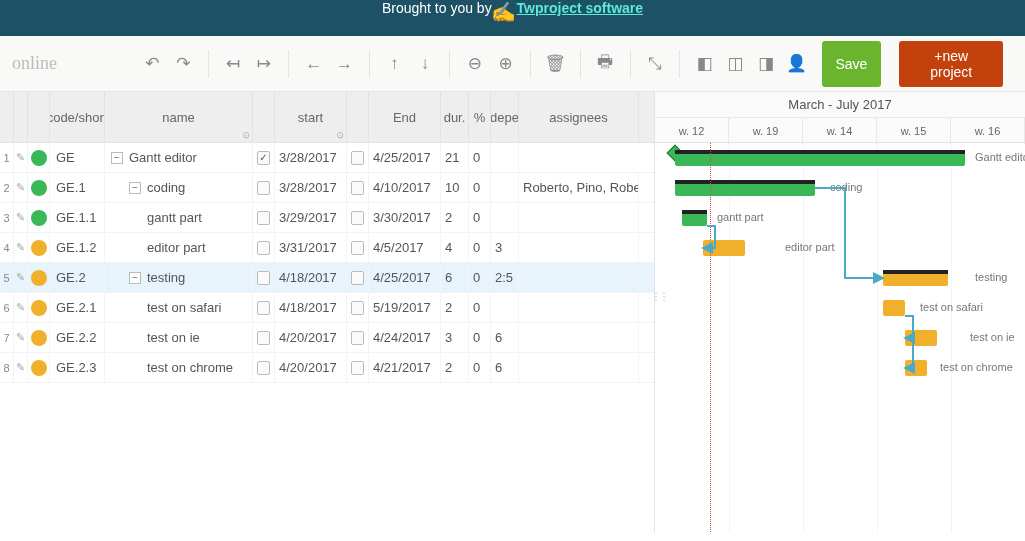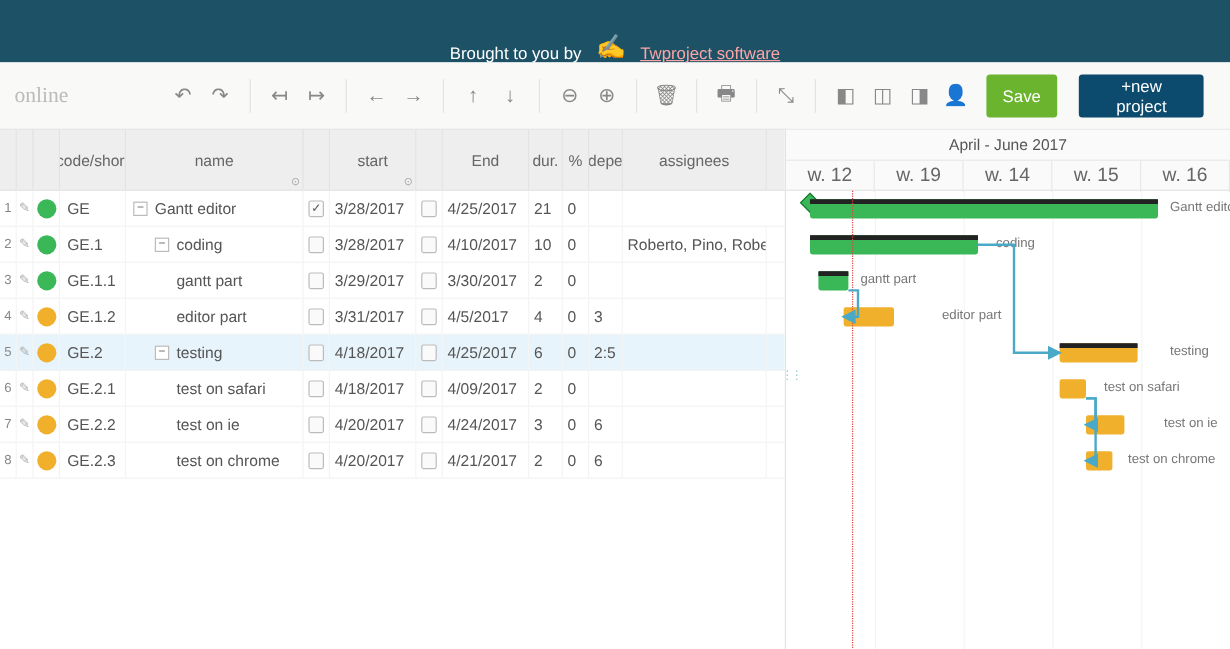--- a/index.html
+++ b/index.html
@@ -1,29 +1,29 @@
 <!DOCTYPE html>
 <html><head>
 <meta charset="utf-8">
 <style>
 *{box-sizing:border-box;margin:0;padding:0;font-family:Arial,Helvetica,sans-serif}
 body{width:1025px;height:541px;overflow:hidden;font-size:13px;color:#555}
-.banner{background:#1d5166;height:52px;display:flex;align-items:flex-end;justify-content:center;color:#fff;font-size:14px;gap:12px}
-.banner a{color:#fca5a5;font-weight:normal;text-decoration:underline}
+.banner{background:#1d5166;height:36px;display:flex;align-items:flex-start;justify-content:center;color:#fff;font-size:14px;gap:0}
+.banner a{color:#5eead4;font-weight:bold;text-decoration:underline}
 .scribble{font-size:20px}
 .toolbar{background:#f9f9f8;height:55px;display:flex;align-items:center;padding:0 10px;gap:6px}
 .logo{width:130px;display:flex;align-items:baseline}
 .logo-g{font-family:Georgia,serif;font-size:30px;font-weight:bold;color:#3aab57}
 .logo-on{font-family:Georgia,serif;font-size:18px;color:#bbb;margin-left:2px}
 .tbtn{width:26px;height:26px;display:inline-flex;align-items:center;justify-content:center;color:#888;cursor:pointer;font-size:17px}
 .sep{width:1px;height:28px;background:#e3e3e3;margin:0 6px}
 .spacer{flex:1}
-.btn{height:36px;padding:0 14px;border-radius:3px;font-size:14px;display:flex;align-items:center;cursor:pointer;border:none}
+.btn{height:46px;padding:0 14px;border-radius:3px;font-size:14px;display:flex;align-items:center;cursor:pointer;border:none}
 .btn-save{background:#6bb42e;color:#fff}
-.btn-new{background:#0c4a6e;color:#fff}
+.btn-new{background:#c2410c;color:#fff}
 .btn-collab{background:#5cb3d9;color:#fff}
 .layout{display:flex;height:441px}
 .grid{width:655px;border-right:1px solid #e3e3e3;position:relative;overflow:hidden}
 .ghead{display:flex;height:52px;background:#eee;border-top:1px solid #e3e3e3;border-bottom:1px solid #e3e3e3}
 .ghead .gc{display:flex;align-items:center;justify-content:center;border-right:1px solid #e3e3e3;color:#666;font-size:13px;position:relative;overflow:hidden;white-space:nowrap}
 .gc.num{width:14px;flex-shrink:0}
 .gc.pen{width:14px;flex-shrink:0}
 .gc.stat{width:22px;flex-shrink:0}
 .gc.code{width:55px;flex-shrink:0}
 .gc.name{width:148px;flex-shrink:0}
@@ -46,21 +46,21 @@
 .dot.y{background:#f0b02c}
 .grow .gc.code{padding-left:6px}
 .grow .gc.name{padding-left:6px}
 .collbox{display:inline-block;width:12px;height:12px;border:1px solid #bbb;background:#fff;text-align:center;line-height:10px;font-size:10px;margin-right:6px;color:#666}
 .chk{width:14px;height:14px;border:1px solid #bbb;border-radius:2px;background:#fafafa;display:inline-flex;align-items:center;justify-content:center;font-size:10px;color:#555}
 .muted{color:#bbb}
 .gantt{flex:1;position:relative;overflow:hidden;background:#fff}
 .timehead{height:52px;border-top:1px solid #e3e3e3;border-bottom:1px solid #e3e3e3;background:#fafafa}
 .timehead .top{height:26px;display:flex;align-items:center;justify-content:center;border-bottom:1px solid #e8e8e8;font-size:13px;color:#555;position:relative}
 .timehead .weeks{height:26px;display:flex}
-.wk{flex:1;border-right:1px solid #e8e8e8;display:flex;align-items:center;justify-content:center;font-size:16px;color:#666}
+.wk{flex:1;border-right:1px solid #e8e8e8;display:flex;align-items:center;justify-content:center;font-size:11px;color:#666}
 .ganttbody{position:relative;height:389px}
 .vline{position:absolute;top:0;bottom:0;border-left:1px dotted #d44;left:55px;z-index:3}
 .gbg .col{position:absolute;top:0;bottom:0;border-right:1px solid #f4f4f4}
 .bar{position:absolute;height:16px;border-radius:2px}
 .bar.green{background:#3ab757}
 .bar.green::before{content:"";position:absolute;left:0;top:0;height:4px;background:#222;width:100%}
 .bar.yellow{background:#f0b02c}
 .bar.yellow.prog::before{content:"";position:absolute;left:0;top:0;height:4px;background:#222;width:100%}
 .barlabel{position:absolute;font-size:11px;color:#777;white-space:nowrap}
 .diamond{position:absolute;width:12px;height:12px;background:#3ab757;transform:rotate(45deg);border:1px solid #1a7a33}
@@ -248,21 +248,21 @@
           </div>
           <div class="gc code">GE.2.1</div>
           <div class="gc name" style="padding-left:42px">test on safari</div>
           <div class="gc cb">
             <span class="chk"></span>
           </div>
           <div class="gc start">4/18/2017</div>
           <div class="gc cb">
             <span class="chk"></span>
           </div>
-          <div class="gc end">4/09/2017</div>
+          <div class="gc end">5/19/2017</div>
           <div class="gc dur">2</div>
           <div class="gc pct">0</div>
           <div class="gc dep"></div>
           <div class="gc ass"></div>
         </div>
         <div class="grow">
           <div class="gc num">7</div>
           <div class="gc pen">✎</div>
           <div class="gc stat">
             <span class="dot y"></span>
@@ -304,21 +304,21 @@
           <div class="gc ass"></div>
         </div>
       </div>
   </div>
 
   <div class="gantt">
     <span class="splitter">⋮⋮</span>
     <div class="timehead">
       <div class="top">
 
-        <span>April - June 2017</span>
+        <span>March - July 2017</span>
       </div>
       <div class="weeks" id="weeks">
           <div class="wk">w. 12</div>
           <div class="wk">w. 19</div>
           <div class="wk">w. 14</div>
           <div class="wk">w. 15</div>
           <div class="wk">w. 16</div>
         </div>
     </div>
     <div class="ganttbody" id="ganttbody">

